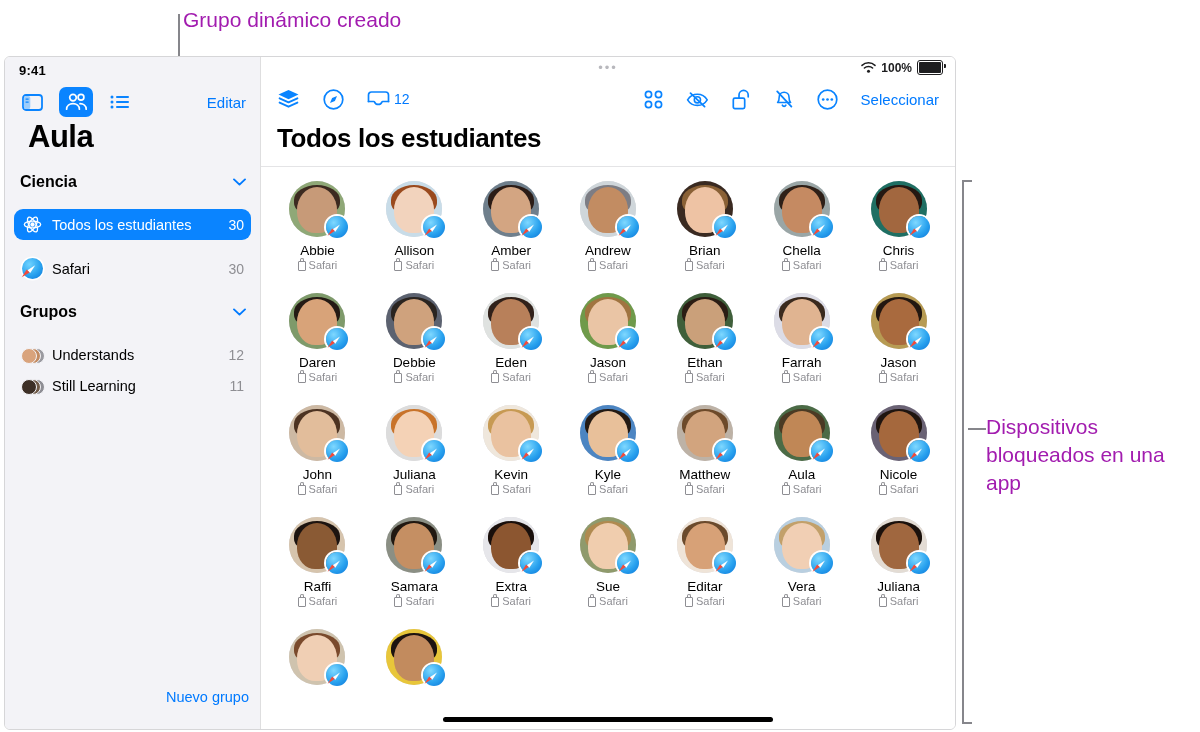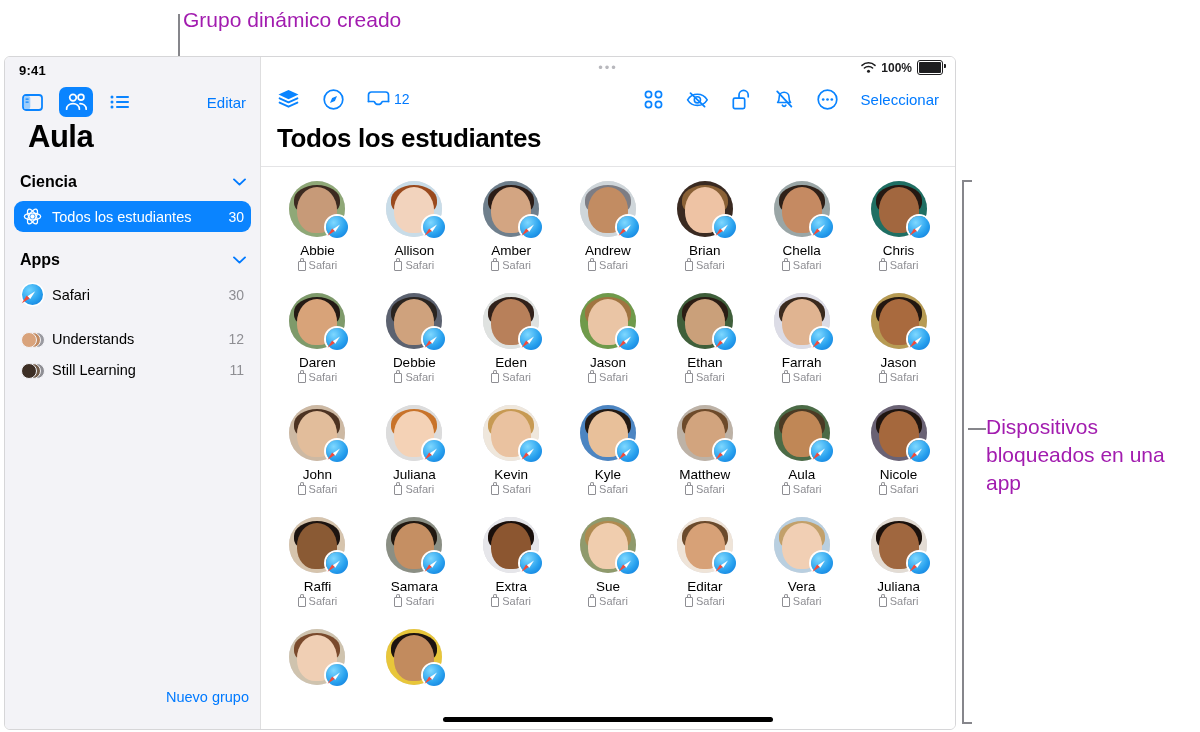--- a/index.html
+++ b/index.html
@@ -26,21 +26,21 @@
 
   
   .sidebar{width:255px;height:100%;background:#f3f3f7;border-right:1px solid #dededf;
            position:relative;flex:0 0 255px;}
   .status-left{position:absolute;left:14px;top:6px;font-size:13px;font-weight:700;color:#000;letter-spacing:.2px;}
   .seg-row{position:absolute;left:10px;top:28px;right:10px;height:34px;display:flex;align-items:center;gap:10px;}
   .seg-btn{width:34px;height:30px;border-radius:7px;display:flex;align-items:center;justify-content:center;}
   .seg-btn.active{background:#0a84ff;}
   .edit-link{margin-left:auto;color:#007aff;font-size:15px;padding-right:4px;}
   .sb-title{position:absolute;left:23px;top:62px;font-size:31px;font-weight:700;color:#000;letter-spacing:-.5px;}
-  .sec-head{display:flex;align-items:center;padding:0 14px 4px 15px;height:30px;}
+  .sec-head{display:flex;align-items:center;padding:0 14px 12px 15px;height:30px;}
   .sec-head .t{font-size:16px;font-weight:700;color:#000;}
   .sec-head .chev{margin-left:auto;color:#007aff;font-size:13px;}
   .sb-list{position:absolute;left:0;right:0;top:110px;}
   .row{display:flex;align-items:center;height:31px;margin:0 9px;padding:0 7px;border-radius:9px;gap:9px;}
   .row .lbl{font-size:14.5px;color:#000;}
   .row .cnt{margin-left:auto;font-size:14px;color:#8e8e93;}
   .row.selected{background:#0a84ff;}
   .row.selected .lbl,.row.selected .cnt{color:#fff;}
   .gap{height:13px;}
   .ico{width:22px;height:22px;flex:0 0 22px;display:flex;align-items:center;justify-content:center;}
@@ -162,40 +162,40 @@
                 <ellipse cx="10" cy="10" rx="8.6" ry="3.6" fill="none" stroke="#fff" stroke-width="1.4" transform="rotate(60 10 10)"></ellipse>
                 <ellipse cx="10" cy="10" rx="8.6" ry="3.6" fill="none" stroke="#fff" stroke-width="1.4" transform="rotate(120 10 10)"></ellipse>
               </svg>
           </span>
           <span class="lbl">Todos los estudiantes</span>
           <span class="cnt">30</span>
         </div>
 
         <div class="gap"></div>
 
-        <div class="sec-head">
-          <span class="t">Apps</span>
-          <span class="chev">
-            <svg width="13" height="8" viewBox="0 0 13 8">
-                <path d="M1 1.4 6.5 6.6 12 1.4" fill="none" stroke="#007aff" stroke-width="1.9" stroke-linecap="round" stroke-linejoin="round"></path>
-              </svg>
-          </span>
-        </div>
         <div class="row">
           <span class="ico">
             <span class="safari-ico">
                 <span class="needle"></span>
               </span>
           </span>
           <span class="lbl">Safari</span>
           <span class="cnt">30</span>
         </div>
 
         <div class="gap"></div>
 
+        <div class="sec-head">
+          <span class="t">Grupos</span>
+          <span class="chev">
+            <svg width="13" height="8" viewBox="0 0 13 8">
+                <path d="M1 1.4 6.5 6.6 12 1.4" fill="none" stroke="#007aff" stroke-width="1.9" stroke-linecap="round" stroke-linejoin="round"></path>
+              </svg>
+          </span>
+        </div>
 
         <div class="row">
           <span class="ico">
             <span class="grp-ico">
               <i style="left:8px;background:#9a9aa0;"></i>
                 <i style="left:4px;background:#c28b62;"></i>
                 <i style="left:0;background:#d9a37c;"></i>
             </span>
           </span>
           <span class="lbl">Understands</span>

